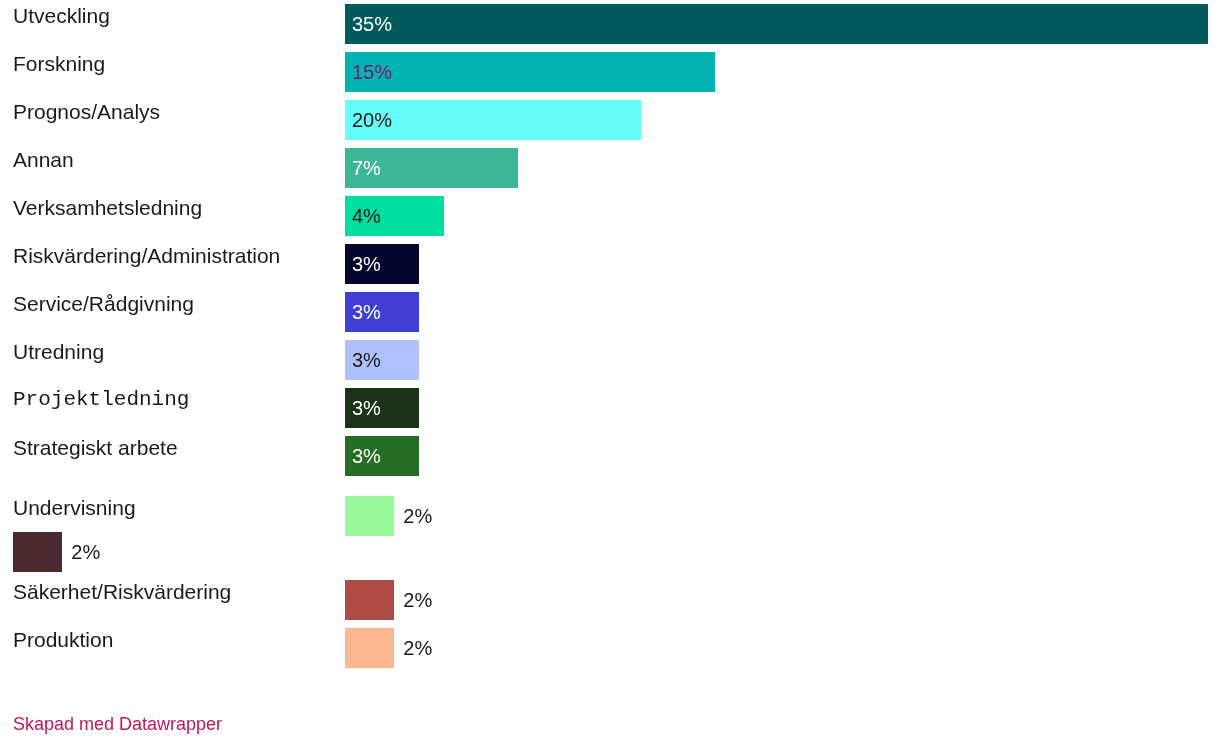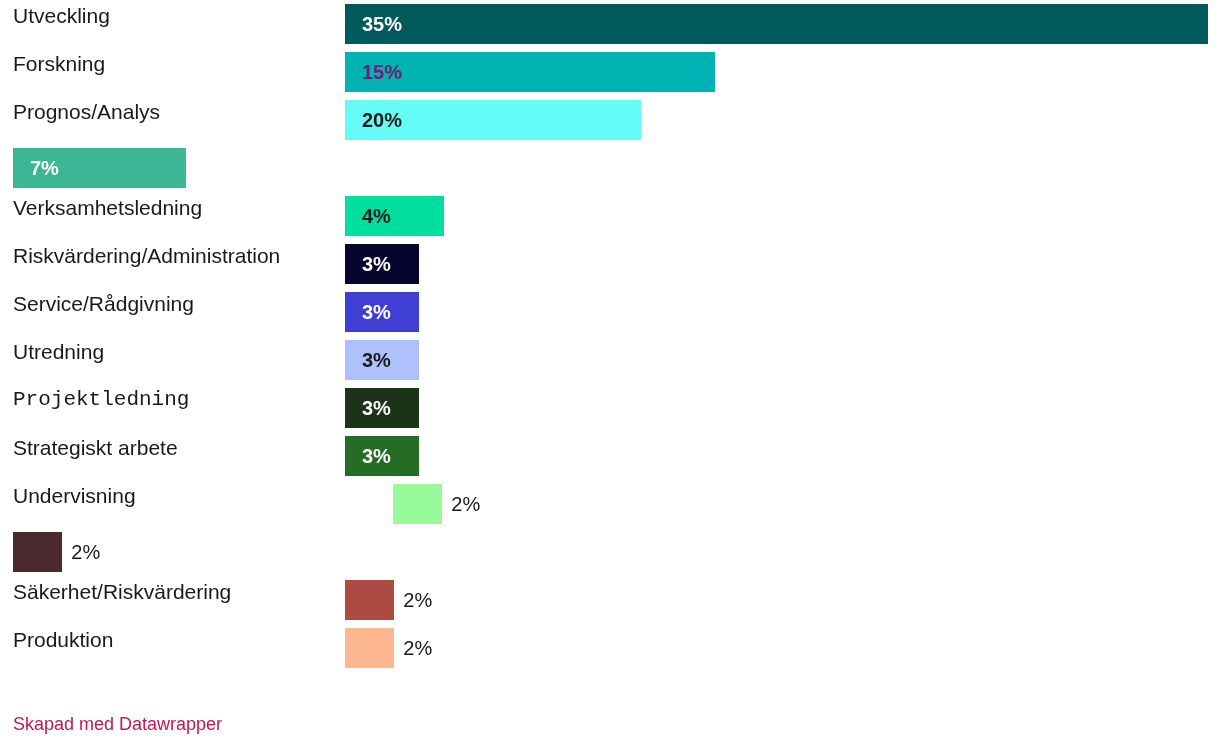--- a/index.html
+++ b/index.html
@@ -57,23 +57,22 @@
   .bar {
     height: 40px;
     display: flex;
     align-items: center;
     box-sizing: border-box;
     flex: 0 0 auto;
   }
   .bar-value-inside {
     font-size: 20px;
     line-height: 40px;
-    padding-left: 17px;
-    white-space: nowrap;
-    font-weight: bold;
+    padding-left: 7px;
+    white-space: nowrap;
   }
   .bar-value-outside {
     font-size: 20px;
     line-height: 40px;
     padding-left: 9px;
     color: #1a1a1a;
     white-space: nowrap;
     flex: 0 0 auto;
   }
   .footer {
@@ -109,20 +108,21 @@
       </div>
       <div class="bar-row" style="top: 100px;">
         <div class="row-label" style="flex-basis: 332px; width: 332px;">Prognos/Analys</div>
         <div class="bar-wrap" style="margin-left: 13px;">
           <div class="bar" style="width: 295.886px; background: rgb(102, 252, 247);">
             <span class="bar-value-inside" style="color: rgb(26, 26, 26);">20%</span>
           </div>
         </div>
       </div>
       <div class="bar-row" style="top: 148px;">
+        <div class="row-label" style="flex-basis: 332px; width: 332px;">Annan</div>
         <div class="bar-wrap" style="margin-left: 13px;">
           <div class="bar" style="width: 172.6px; background: rgb(60, 182, 148);">
             <span class="bar-value-inside" style="color: rgb(255, 255, 255);">7%</span>
           </div>
         </div>
       </div>
       <div class="bar-row" style="top: 196px;">
         <div class="row-label" style="flex-basis: 332px; width: 332px;">Verksamhetsledning</div>
         <div class="bar-wrap" style="margin-left: 13px;">
           <div class="bar" style="width: 98.6286px; background: rgb(0, 223, 160);">
@@ -163,21 +163,21 @@
         </div>
       </div>
       <div class="bar-row" style="top: 436px;">
         <div class="row-label" style="flex-basis: 332px; width: 332px;">Strategiskt arbete</div>
         <div class="bar-wrap" style="margin-left: 13px;">
           <div class="bar" style="width: 73.9714px; background: rgb(37, 109, 37);">
             <span class="bar-value-inside" style="color: rgb(255, 255, 255);">3%</span>
           </div>
         </div>
       </div>
-      <div class="bar-row" style="top: 484px; gap: 48px;">
+      <div class="bar-row" style="top: 496px;">
         <div class="row-label" style="flex-basis: 332px; width: 332px;">Undervisning</div>
         <div class="bar-wrap" style="margin-left: 13px;">
           <div class="bar" style="width: 49.3143px; background: rgb(151, 249, 151);"></div>
           <span class="bar-value-outside" style="color: rgb(26, 26, 26);">2%</span>
         </div>
       </div>
       <div class="bar-row" style="top: 532px;">
         <div class="bar-wrap" style="margin-left: 13px;">
           <div class="bar" style="width: 49.3143px; background: rgb(74, 42, 46);"></div>
           <span class="bar-value-outside" style="color: rgb(26, 26, 26);">2%</span>

